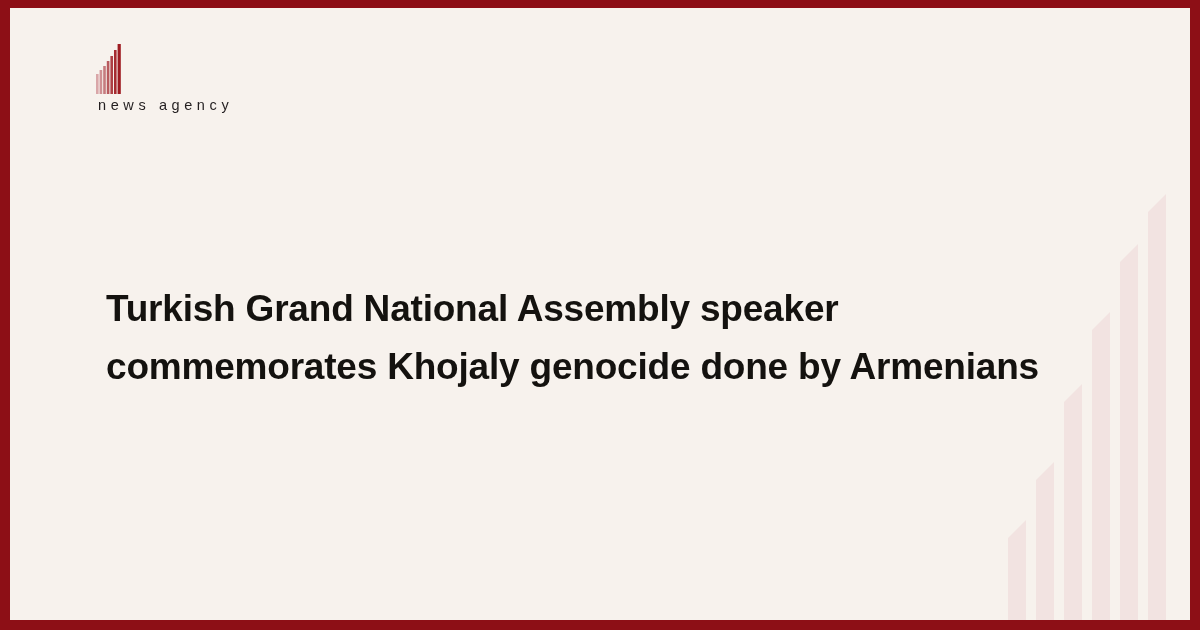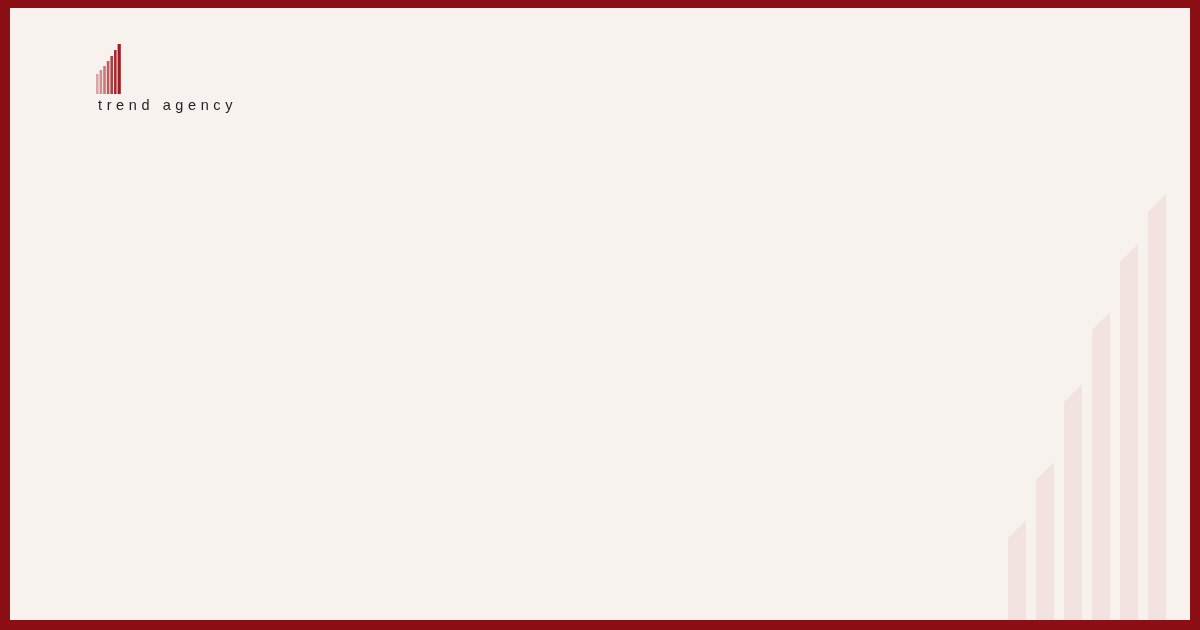--- a/index.html
+++ b/index.html
@@ -124,18 +124,19 @@
               <rect x="3.6" y="26" width="2.6" height="24" fill="#cf9093"></rect>
               <rect x="7.2" y="22" width="2.6" height="28" fill="#c57b7e"></rect>
               <rect x="10.8" y="17" width="2.6" height="33" fill="#b85a5e"></rect>
               <rect x="14.4" y="12" width="2.6" height="38" fill="#ad3f44"></rect>
               <rect x="18.0" y="6" width="2.6" height="44" fill="#a52b30"></rect>
               <rect x="21.6" y="0" width="3.2" height="50" fill="#9e1c22"></rect>
             </g>
           </svg>
         </span>
       </div>
-      <div class="logo-sub">trend agency</div>
+      <div class="logo-sub">news agency</div>
     </div>
 
+    <h1 class="headline">Turkish Grand National Assembly speaker commemorates Khojaly genocide done by Armenians</h1>
 
   </div>
 </div>
 
 </body></html>

